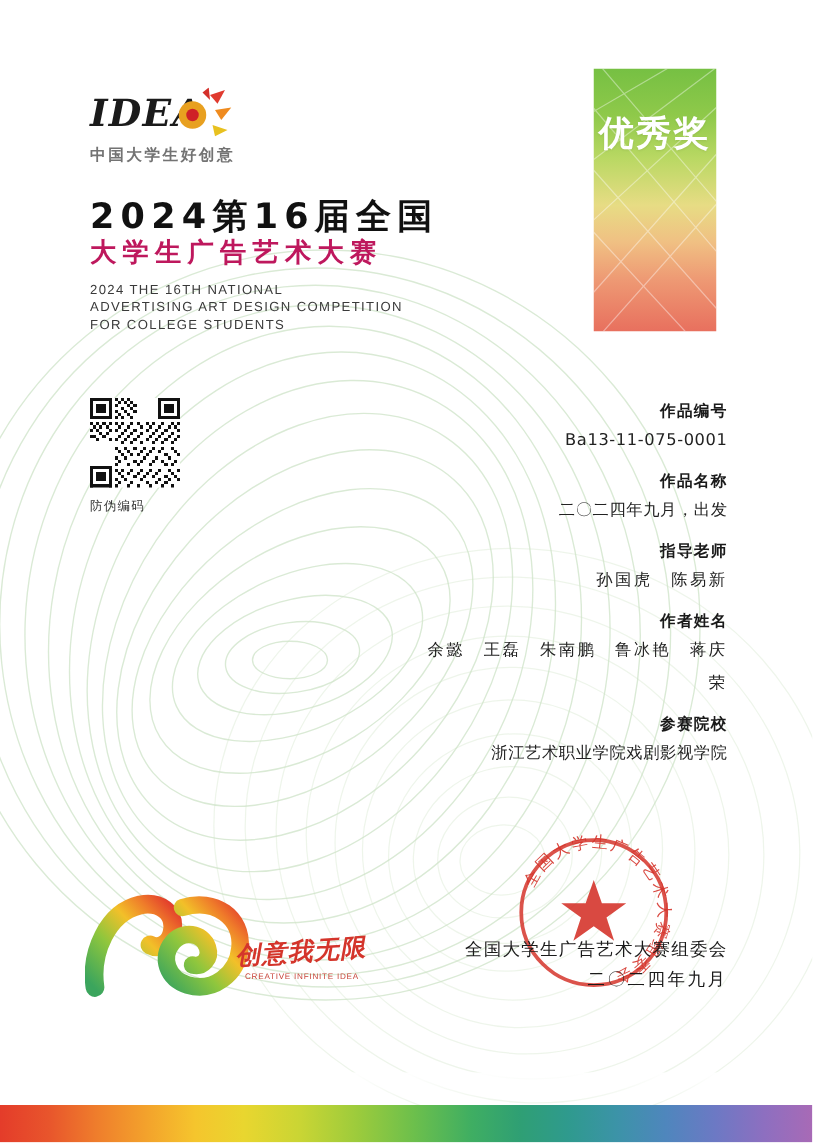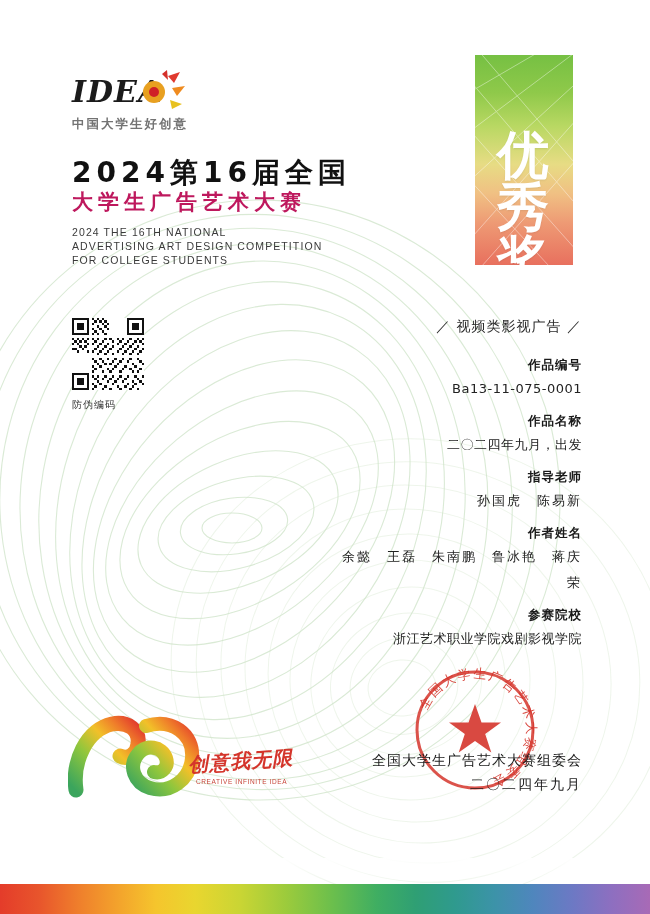--- a/index.html
+++ b/index.html
@@ -145,28 +145,27 @@
     position: absolute;
     inset: 0;
     opacity: 0.5;
   }
   .ribbon-text {
     position: absolute;
     left: 0;
     top: 26px;
     width: 98px;
     text-align: center;
-    font-size: 52px;
+    font-size: 28px;
     font-weight: bold;
     color: #ffffff;
     letter-spacing: 2px;
     line-height: 52px;
     font-family: "DejaVu Sans", sans-serif;
     text-shadow: 0 1px 2px rgba(0,0,0,0.08);
-    margin-top: 48px;
   }
 
   
   .qr-block {
     position: absolute;
     left: 72px;
     top: 318px;
     width: 78px;
   }
   .qr-canvas {
@@ -539,21 +538,20 @@
           <rect x="15" y="28" width="1" height="1"></rect>
           <rect x="19" y="28" width="1" height="1"></rect>
           <rect x="23" y="28" width="1" height="1"></rect>
           <rect x="26" y="28" width="1" height="1"></rect>
       </g>
     </svg>
     <div class="qr-label">防伪编码</div>
   </div>
 
   <div class="info-panel">
-    <div class="info-category">／ 视频类影视广告 ／</div>
 
     <div class="info-group">
       <div class="info-label">作品编号</div>
       <div class="info-value">Ba13-11-075-0001</div>
     </div>
 
     <div class="info-group">
       <div class="info-label">作品名称</div>
       <div class="info-value">二〇二四年九月，出发</div>
     </div>

